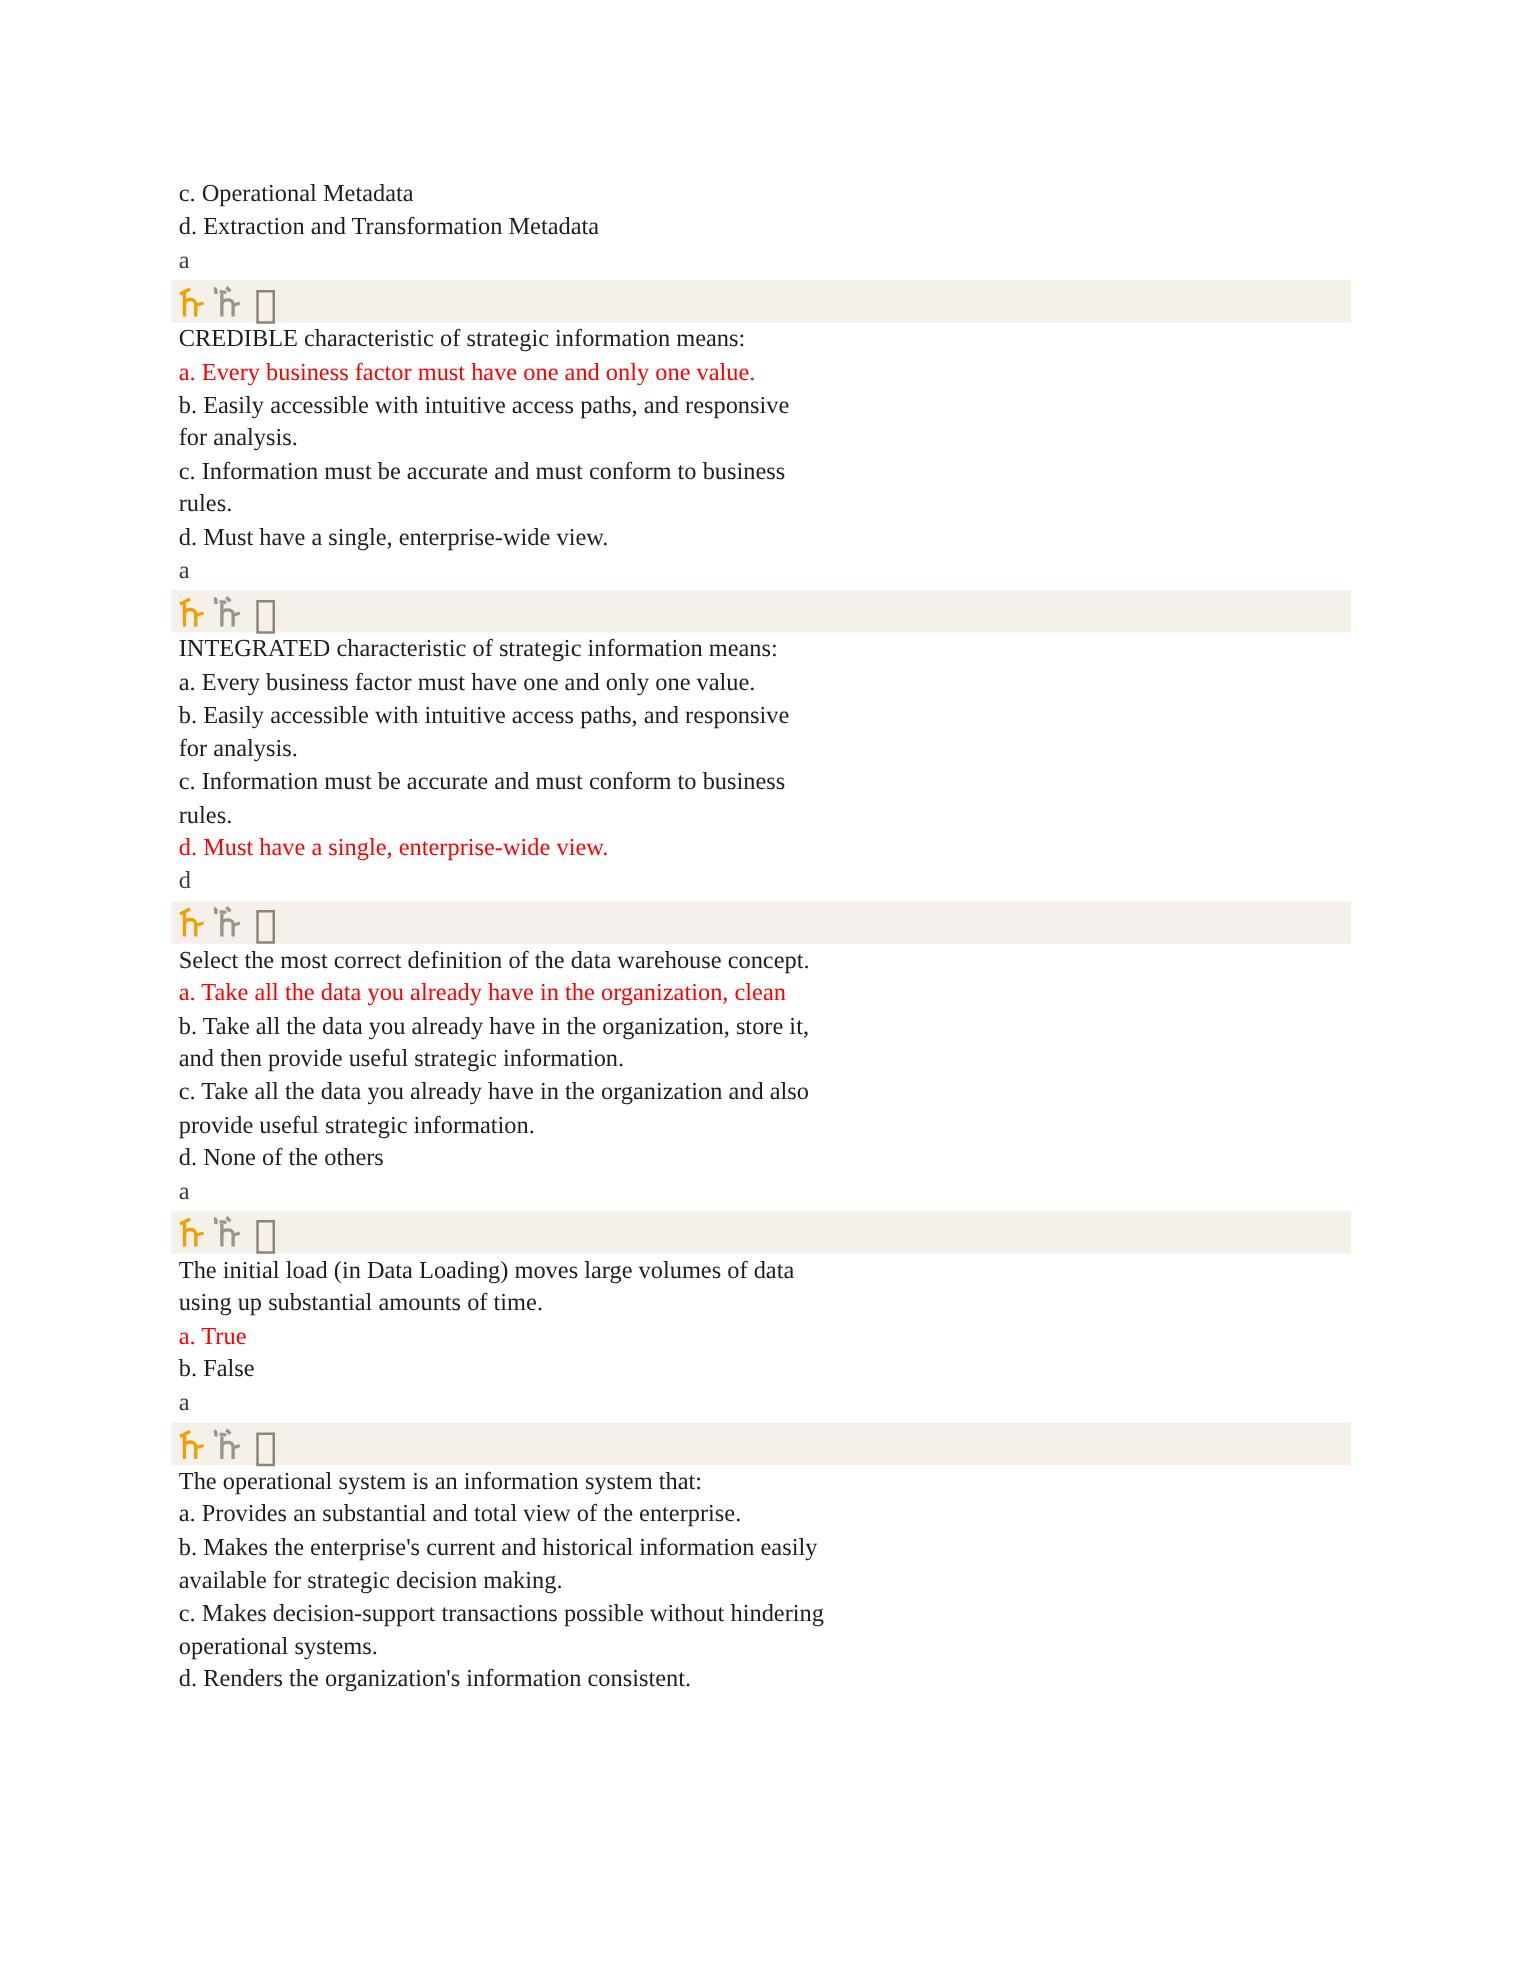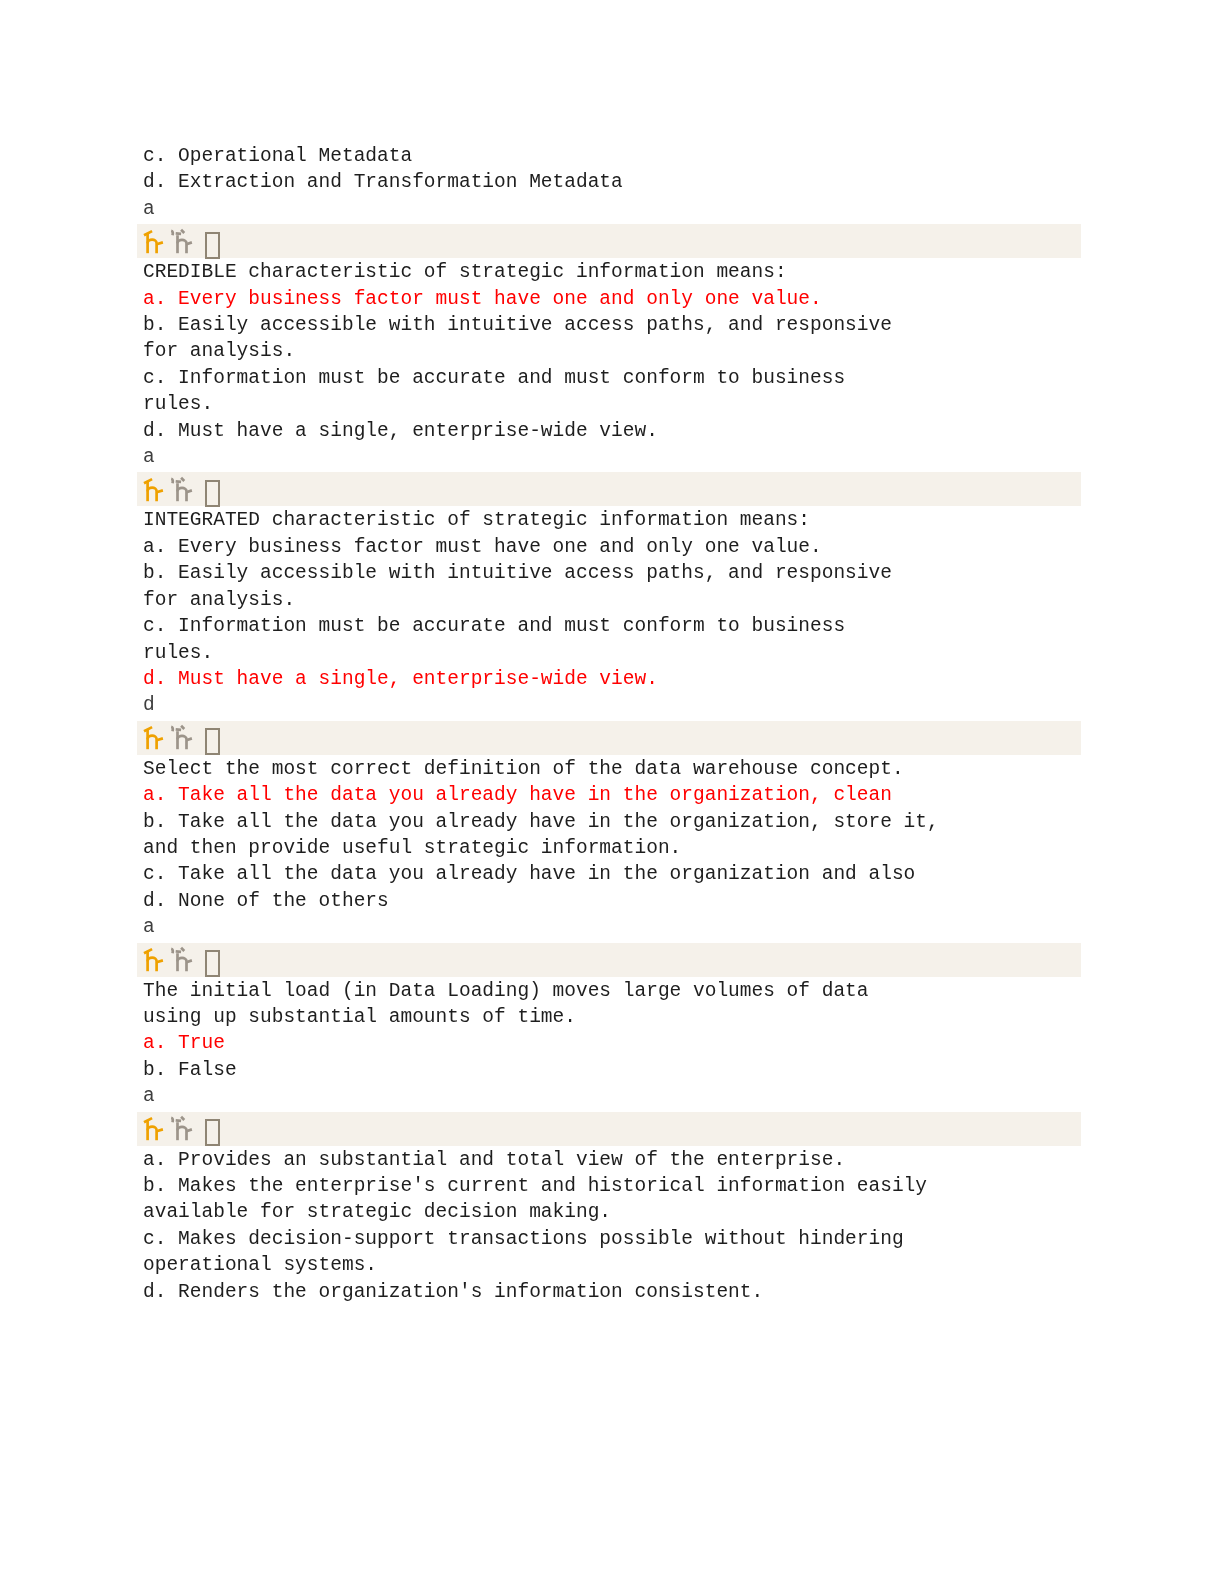--- a/index.html
+++ b/index.html
@@ -1,21 +1,21 @@
 <!DOCTYPE html>
 <html style="--page-bg: #ffffff; --body-text: #1e1e1e; --answer-text: #3e3e3e; --highlight-red: #ff0000; --header-bar-bg: #f5f1ea; --glyph-amber: #efa100; --glyph-gray: #9c948a; --glyph-box-tan: #8f8574;"><head>
 <meta charset="utf-8">
 <style>
   html,body{margin:0;padding:0;background:#ffffff;}
   .page{
     position:relative;
     width:1224px;
     height:1584px;
     background:var(--page-bg,#ffffff);
-    font-family:Liberation Mono, monospace;
+    font-family:Liberation Serif, serif;
     overflow:hidden;
   }
   .content{
     position:absolute;
     left:137px;
     top:143px;
     width:944px;
   }
   .line{
     padding-left:6px;
@@ -129,20 +129,21 @@
       <path d="M10 17 C10 12 20 12 20 17 V28"></path>
       <path d="M20 18 L26 16"></path>
     </svg>
     <span class="glyph-box"></span>
   </div>
       <div class="line">Select the most correct definition of the data warehouse concept.</div>
       <div class="line red">a. Take all the data you already have in the organization, clean</div>
       <div class="line">b. Take all the data you already have in the organization, store it,</div>
       <div class="line">and then provide useful strategic information.</div>
       <div class="line">c. Take all the data you already have in the organization and also</div>
+      <div class="line">provide useful strategic information.</div>
       <div class="line">d. None of the others</div>
       <div class="line answer">a</div>
       <div class="qbar">
     <svg class="glyph glyph-amber" viewBox="0 0 24 30" width="22" height="27" aria-hidden="true">
       <path d="M2 8 L11 3.5"></path>
       <path d="M6 6 V28"></path>
       <path d="M6 17 C6 11.5 16 11.5 16 17 V28"></path>
       <path d="M16 18 L23 16"></path>
     </svg>
     <svg class="glyph glyph-gray" viewBox="0 0 30 30" width="28" height="27" aria-hidden="true">
@@ -170,20 +171,21 @@
     <svg class="glyph glyph-gray" viewBox="0 0 30 30" width="28" height="27" aria-hidden="true">
       <path d="M3 3 Q5.5 3.5 4.5 8"></path>
       <path d="M14 2 L17.5 5.5"></path>
       <path d="M8 6 L14 6.5"></path>
       <path d="M10 8 V28"></path>
       <path d="M10 17 C10 12 20 12 20 17 V28"></path>
       <path d="M20 18 L26 16"></path>
     </svg>
     <span class="glyph-box"></span>
   </div>
+      <div class="line">The operational system is an information system that:</div>
       <div class="line">a. Provides an substantial and total view of the enterprise.</div>
       <div class="line">b. Makes the enterprise's current and historical information easily</div>
       <div class="line">available for strategic decision making.</div>
       <div class="line">c. Makes decision-support transactions possible without hindering</div>
       <div class="line">operational systems.</div>
       <div class="line">d. Renders the organization's information consistent.</div>
     </div>
 </div>
 
 </body></html>

